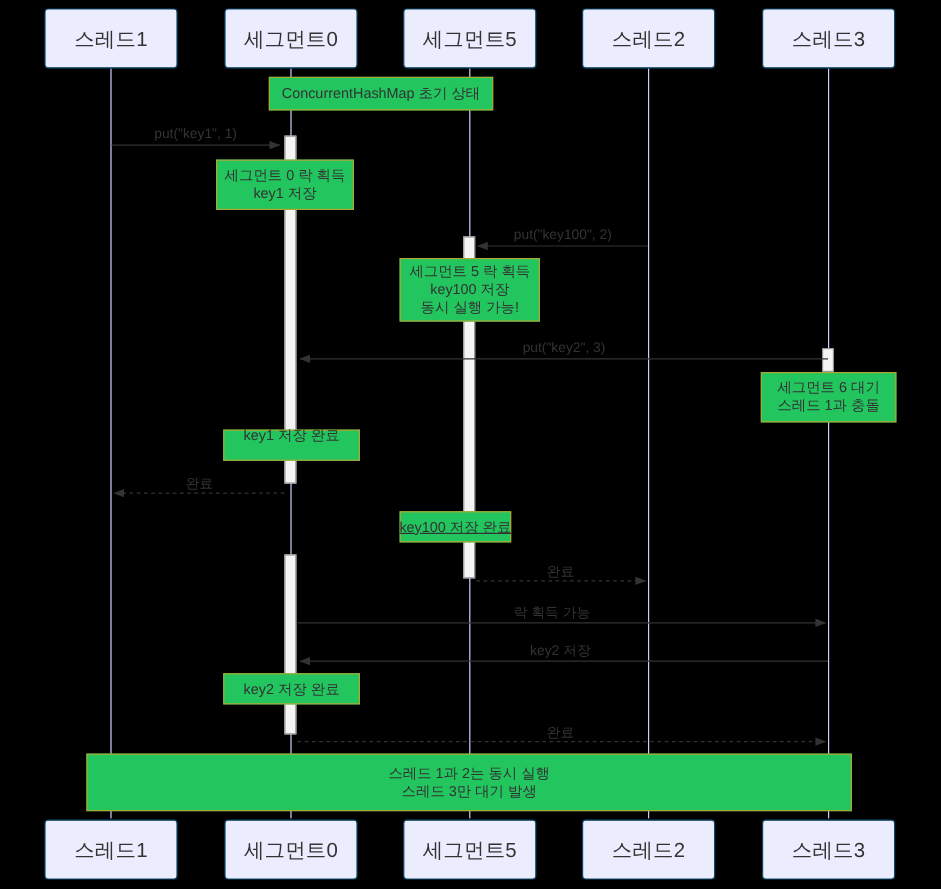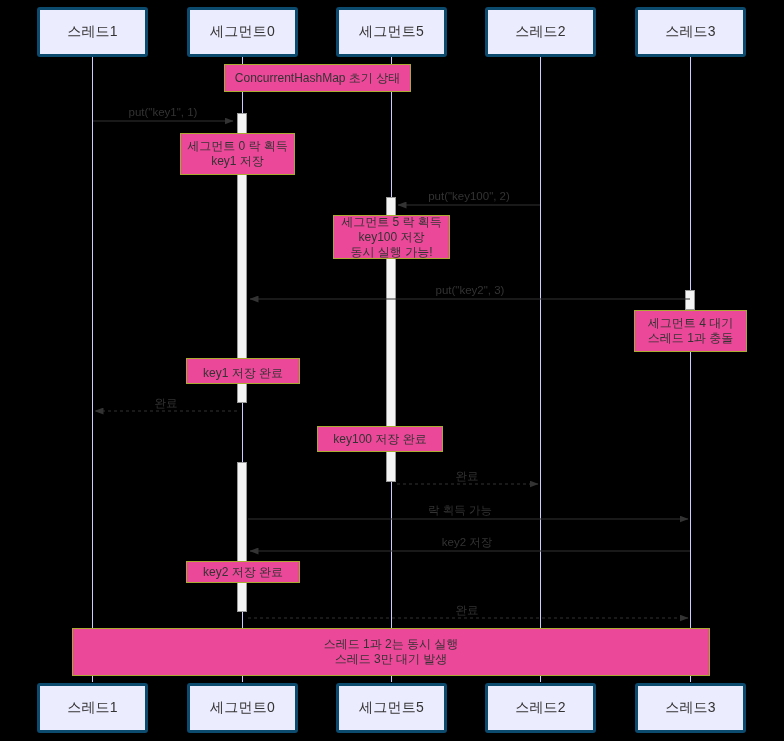--- a/index.html
+++ b/index.html
@@ -18,44 +18,44 @@
   svg.layer {
     position: absolute;
     left: 0;
     top: 0;
     width: 784px;
     height: 741px;
   }
   .participant-box {
     position: absolute;
     background: #ECECFF;
-    border: 3px solid #0c4a6e;
+    border: 1px solid #0c4a6e;
     border-radius: 3px;
     box-sizing: border-box;
     display: flex;
     align-items: center;
     justify-content: center;
-    font-size: 14px;
+    font-size: 17px;
     color: #333333;
     letter-spacing: 0.2px;
   }
   .note-box {
     position: absolute;
-    background: #ec4899;
+    background: #22c55e;
     border: 1px solid #AAAA33;
     box-sizing: border-box;
     display: flex;
     flex-direction: column;
     align-items: center;
     justify-content: center;
     font-size: 12px;
     color: #333333;
     line-height: 15px;
     text-align: center;
-    padding: 2px 8px;
+    padding: 12px 8px;
   }
   .note-box .note-line {
     display: block;
     white-space: nowrap;
   }
   .msg-label {
     position: absolute;
     font-size: 11.5px;
     color: #333333;
     white-space: nowrap;
@@ -141,36 +141,36 @@
 
   <div class="note-box" style="left:224px; top:64px; width:187px; height:28px;">
     <span class="note-line">ConcurrentHashMap 초기 상태</span>
   </div>
 
   <div class="note-box" style="left:180px; top:133px; width:115px; height:42px;">
     <span class="note-line">세그먼트 0 락 획득</span>
     <span class="note-line">key1 저장</span>
   </div>
 
-  <div class="note-box" style="left:333px; top:215px; width:117px; height:44px;">
+  <div class="note-box" style="left:333px; top:215px; width:117px; height:53px;">
     <span class="note-line">세그먼트 5 락 획득</span>
     <span class="note-line">key100 저장</span>
     <span class="note-line">동시 실행 가능!</span>
   </div>
 
   <div class="note-box" style="left:634px; top:310px; width:113px; height:42px;">
-    <span class="note-line">세그먼트 4 대기</span>
+    <span class="note-line">세그먼트 6 대기</span>
     <span class="note-line">스레드 1과 충돌</span>
   </div>
 
   <div class="note-box" style="left:186px; top:358px; width:114px; height:26px;justify-content:flex-end;">
     <span class="note-line">key1 저장 완료</span>
   </div>
 
-  <div class="note-box" style="left:317px; top:426px; width:126px; height:26px;">
+  <div class="note-box" style="left:333px; top:426px; width:93px; height:26px;text-decoration:underline;">
     <span class="note-line">key100 저장 완료</span>
   </div>
 
   <div class="note-box" style="left:186px; top:561px; width:114px; height:22px;">
     <span class="note-line">key2 저장 완료</span>
   </div>
 
   <div class="note-box" style="left:72px; top:628px; width:638px; height:48px;">
     <span class="note-line">스레드 1과 2는 동시 실행</span>
     <span class="note-line">스레드 3만 대기 발생</span>

